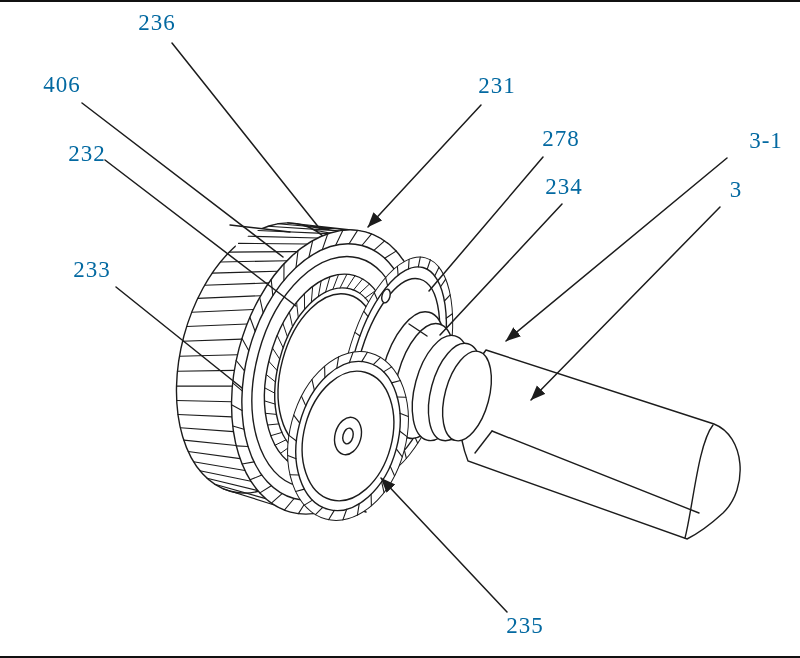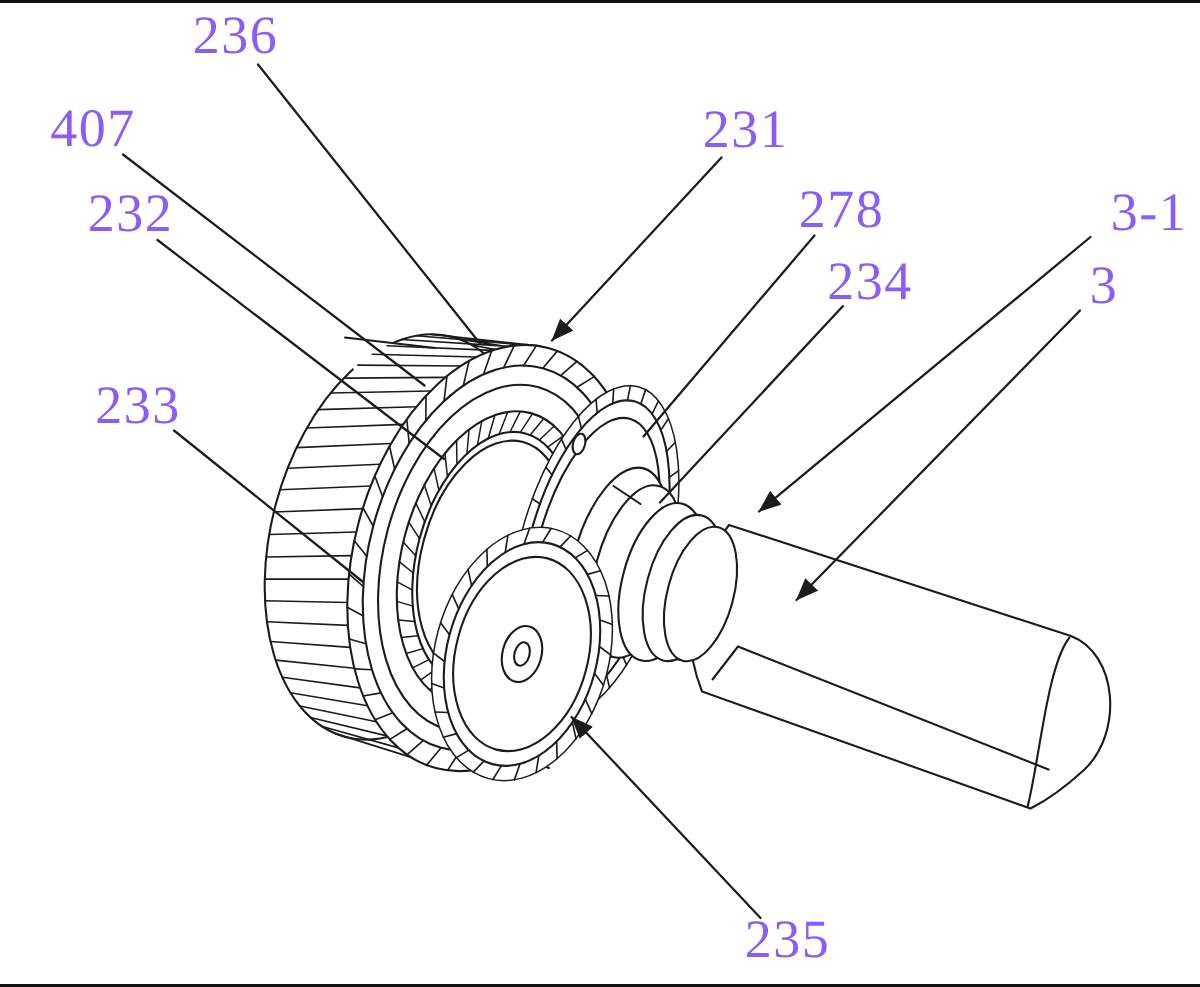--- a/index.html
+++ b/index.html
@@ -6,21 +6,21 @@
   #canvas{
     position:relative;width:800px;height:658px;background:#ffffff;
     overflow:hidden;font-family:"Liberation Serif", serif;
   }
   .frame-line{position:absolute;left:0;width:100%;height:2px;background:#111;}
   #frame-top{top:0;}
   #frame-bottom{bottom:0;}
   #drawing{position:absolute;left:0;top:0;}
   .part-label{
     position:absolute;transform:translate(-50%,-50%);
-    font-size:36px;color:#8b5cf6;letter-spacing:1px;white-space:nowrap;
+    font-size:23px;color:#0369a1;letter-spacing:1px;white-space:nowrap;
     font-family:"Liberation Serif", serif;
   }
 </style>
 </head>
 <body>
 
 <div id="canvas">
   <div id="frame-top" class="frame-line"></div>
   <div id="frame-bottom" class="frame-line"></div>
 
@@ -104,22 +104,22 @@
           <line x1="543" y1="157" x2="429" y2="291"></line>
           <line x1="562" y1="204" x2="440" y2="335"></line>
           <line x1="727" y1="158" x2="506" y2="341" marker-end="url(#arrow)"></line>
           <line x1="720" y1="207" x2="531" y2="400" marker-end="url(#arrow)"></line>
           <line x1="507" y1="612" x2="381" y2="478" marker-end="url(#arrow)"></line>
         </g>
     </g>
   </svg>
 
   <div class="part-label" style="left: 157px; top: 23px;">236</div>
-  <div class="part-label" style="left: 62px; top: 85px;">407</div>
-  <div class="part-label" style="left: 87px; top: 142px;">232</div>
+  <div class="part-label" style="left: 62px; top: 85px;">406</div>
+  <div class="part-label" style="left: 87px; top: 154px;">232</div>
   <div class="part-label" style="left: 92px; top: 270px; text-align: right;">233</div>
   <div class="part-label" style="left: 497px; top: 86px; text-align: right;">231</div>
   <div class="part-label" style="left: 561px; top: 139px;">278</div>
-  <div class="part-label" style="left: 580px; top: 187px; font-family: Liberation Serif, serif;">234</div>
+  <div class="part-label" style="left: 564px; top: 187px; font-family: Liberation Serif, serif;">234</div>
   <div class="part-label" style="left: 766px; top: 141px;">3-1</div>
   <div class="part-label" style="left: 736px; top: 190px;">3</div>
   <div class="part-label" style="left: 525px; top: 626px;">235</div>
 </div>
 
 </body></html>

